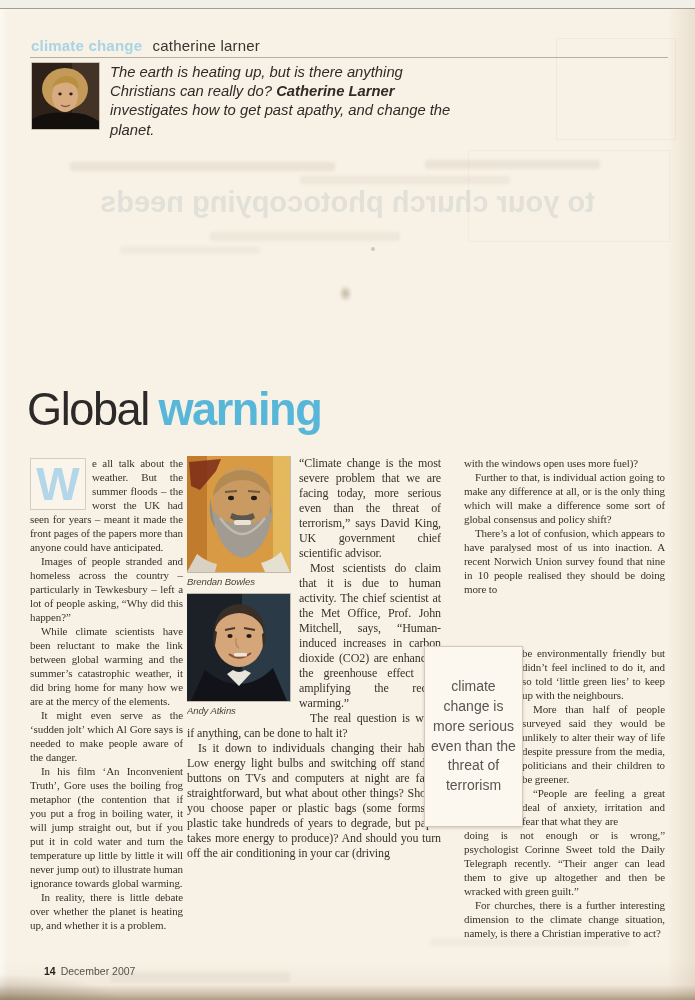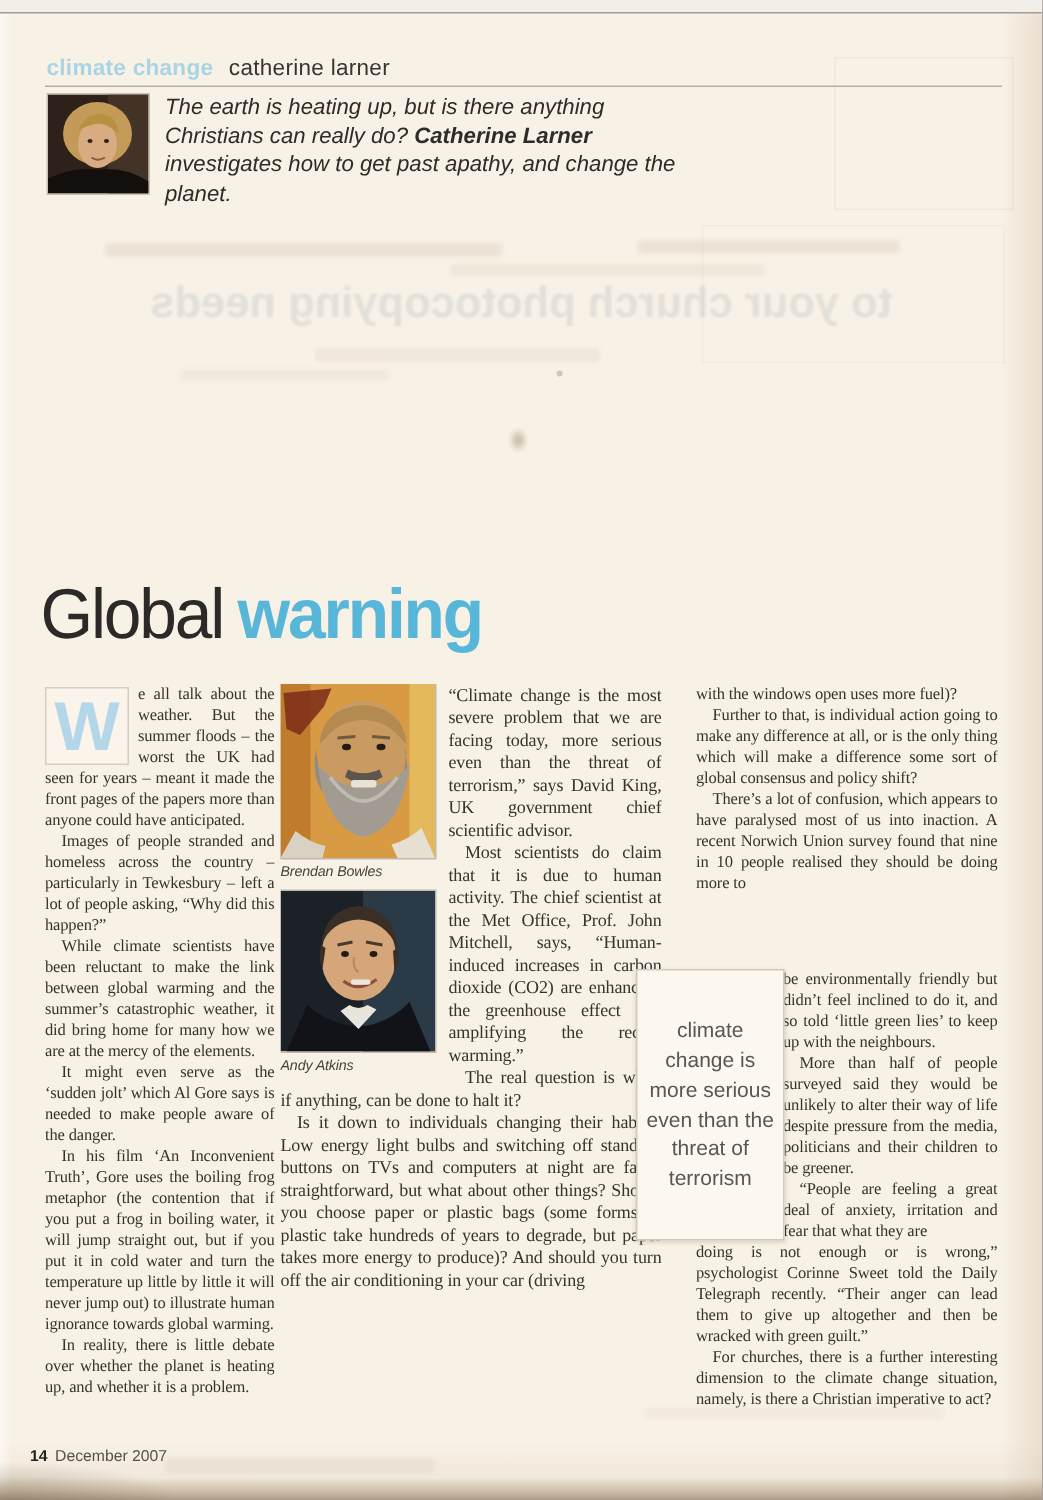--- a/index.html
+++ b/index.html
@@ -82,21 +82,21 @@
     position:absolute;left:424px;top:646px;width:97px;height:179px;z-index:10;
     background:#fcf8f0;border:1px solid #d2c9ba;box-shadow:0 1px 3px rgba(100,88,66,.25);
     display:flex;align-items:center;justify-content:center;
   }
   .pullquote .pq-text{
     font-family:"Liberation Sans",sans-serif;font-size:14px;line-height:1.42;color:#585650;
     text-align:center;padding:4px 3px;
   }
 
   
-  .footer{position:absolute;left:20px;top:965px;font-family:"Liberation Sans",sans-serif;font-size:10.5px;color:#56504a;z-index:42;}
+  .footer{position:absolute;left:44px;top:965px;font-family:"Liberation Sans",sans-serif;font-size:10.5px;color:#56504a;z-index:42;}
   .footer .pn{font-weight:bold;color:#221f1c;margin-right:5px;}
 </style>
 </head>
 <body>
 
 <div class="page">
 
   <div class="scan-top"></div>
 
   <div class="kicker">

